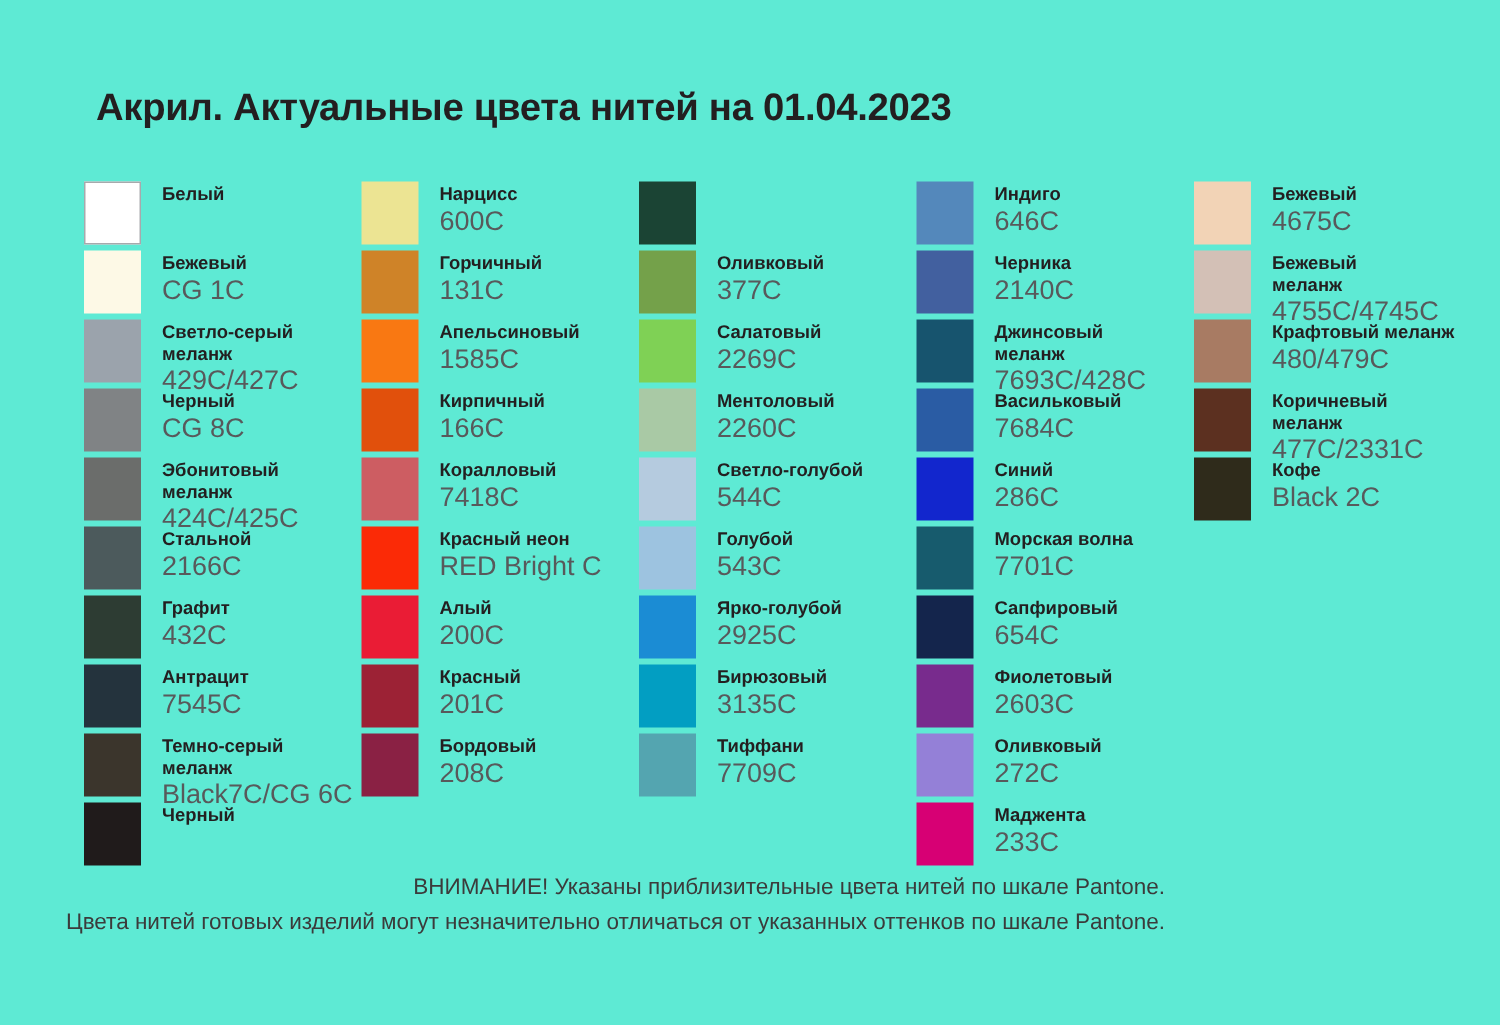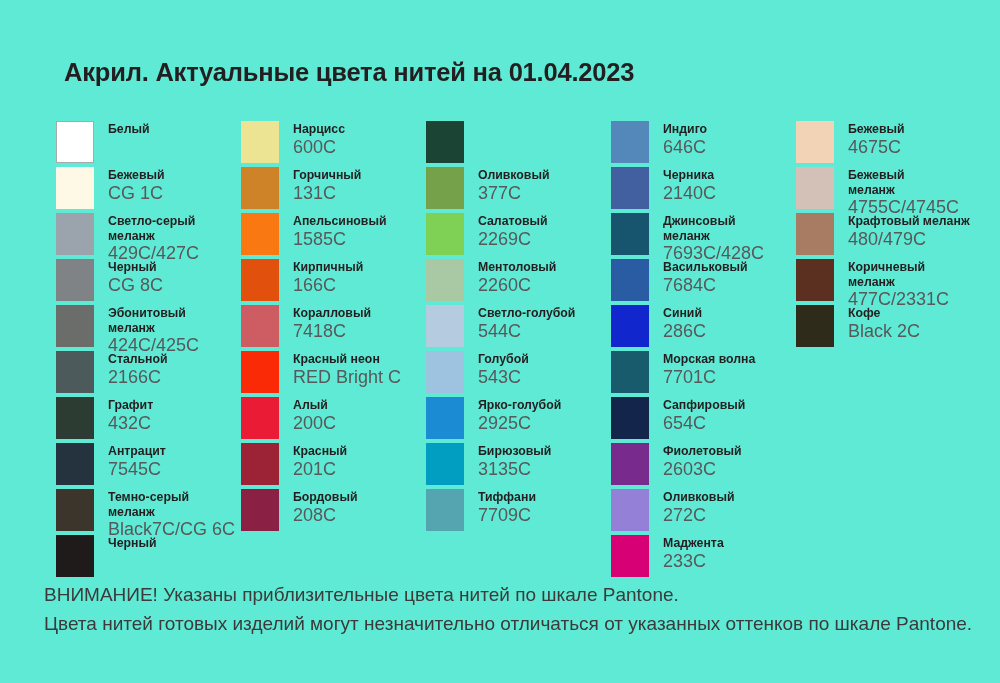--- a/index.html
+++ b/index.html
@@ -87,23 +87,24 @@
     color: #58595b;
     white-space: nowrap;
   }
   #footer {
     position: absolute;
     left: 44px;
     top: 580px;
     line-height: 1.55;
   }
   .note {
-    font-size: 19px;
+    font-size: 15px;
     color: #3b3b3b;
     white-space: nowrap;
+    text-align: right;
   }
 </style>
 </head>
 <body>
 
 <div id="page">
 
   <div id="title">Акрил. Актуальные цвета нитей на 01.04.2023</div>
 
   <div id="grid">

